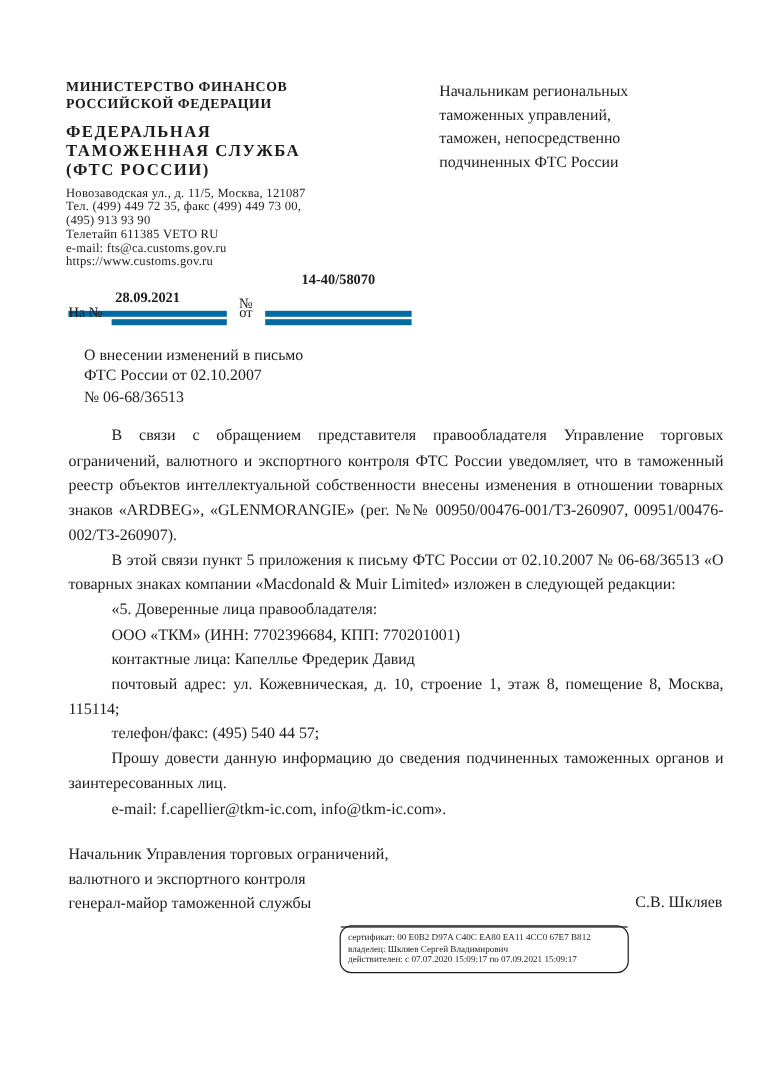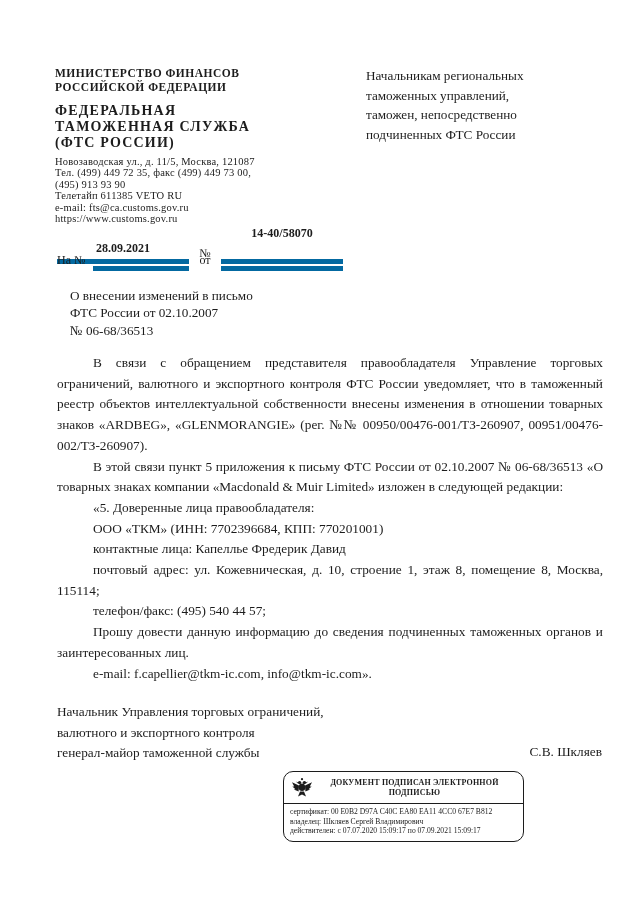--- a/index.html
+++ b/index.html
@@ -140,39 +140,20 @@
     <p>Прошу довести данную информацию до сведения подчиненных таможенных органов и заинтересованных лиц.</p>
     <p>e-mail: f.capellier@tkm-ic.com, info@tkm-ic.com».</p>
   </div>
 
   <div class="sig-position prelines">Начальник Управления торговых ограничений,
 валютного и экспортного контроля
 генерал-майор таможенной службы</div>
   <div class="sig-name">С.В. Шкляев</div>
 
   <div class="stamp">
-    <div class="stamp-head">
-      <span class="stamp-emblem">
-        <svg viewBox="0 0 24 24" width="24" height="24" aria-hidden="true">
-          <g fill="#1c1c1c">
-            <circle cx="12" cy="3.2" r="1.1"></circle>
-            <circle cx="9.6" cy="6.6" r="1.7"></circle>
-            <circle cx="14.4" cy="6.6" r="1.7"></circle>
-            <path d="M8.2 6.4 L5.8 5.6 L8 7.6 Z"></path>
-            <path d="M15.8 6.4 L18.2 5.6 L16 7.6 Z"></path>
-            <path d="M12 7.5 C14.4 7.5 15.4 9.4 15.4 11.4 C15.4 13.6 13.9 15 12 15 C10.1 15 8.6 13.6 8.6 11.4 C8.6 9.4 9.6 7.5 12 7.5 Z"></path>
-            <path d="M9 9.5 L2 6.2 L4.2 10.4 L2.4 10.6 L5.4 13.2 L3.8 13.6 L8.6 15.6 Z"></path>
-            <path d="M15 9.5 L22 6.2 L19.8 10.4 L21.6 10.6 L18.6 13.2 L20.2 13.6 L15.4 15.6 Z"></path>
-            <path d="M10 15.4 L8 20.6 L12 18.4 L16 20.6 L14 15.4 Z"></path>
-          </g>
-        </svg>
-      </span>
-      <span class="stamp-title prelines">ДОКУМЕНТ ПОДПИСАН ЭЛЕКТРОННОЙ
-ПОДПИСЬЮ</span>
-    </div>
     <div class="stamp-divider"></div>
     <div class="stamp-info">
       <div><b>сертификат:</b> <span>00 E0B2 D97A C40C EA80 EA11 4CC0 67E7 B812</span></div>
       <div><b>владелец:</b> <span>Шкляев Сергей Владимирович</span></div>
       <div><b>действителен:</b> <span>с 07.07.2020 15:09:17 по 07.09.2021 15:09:17</span></div>
     </div>
   </div>
 
 </div>
 

